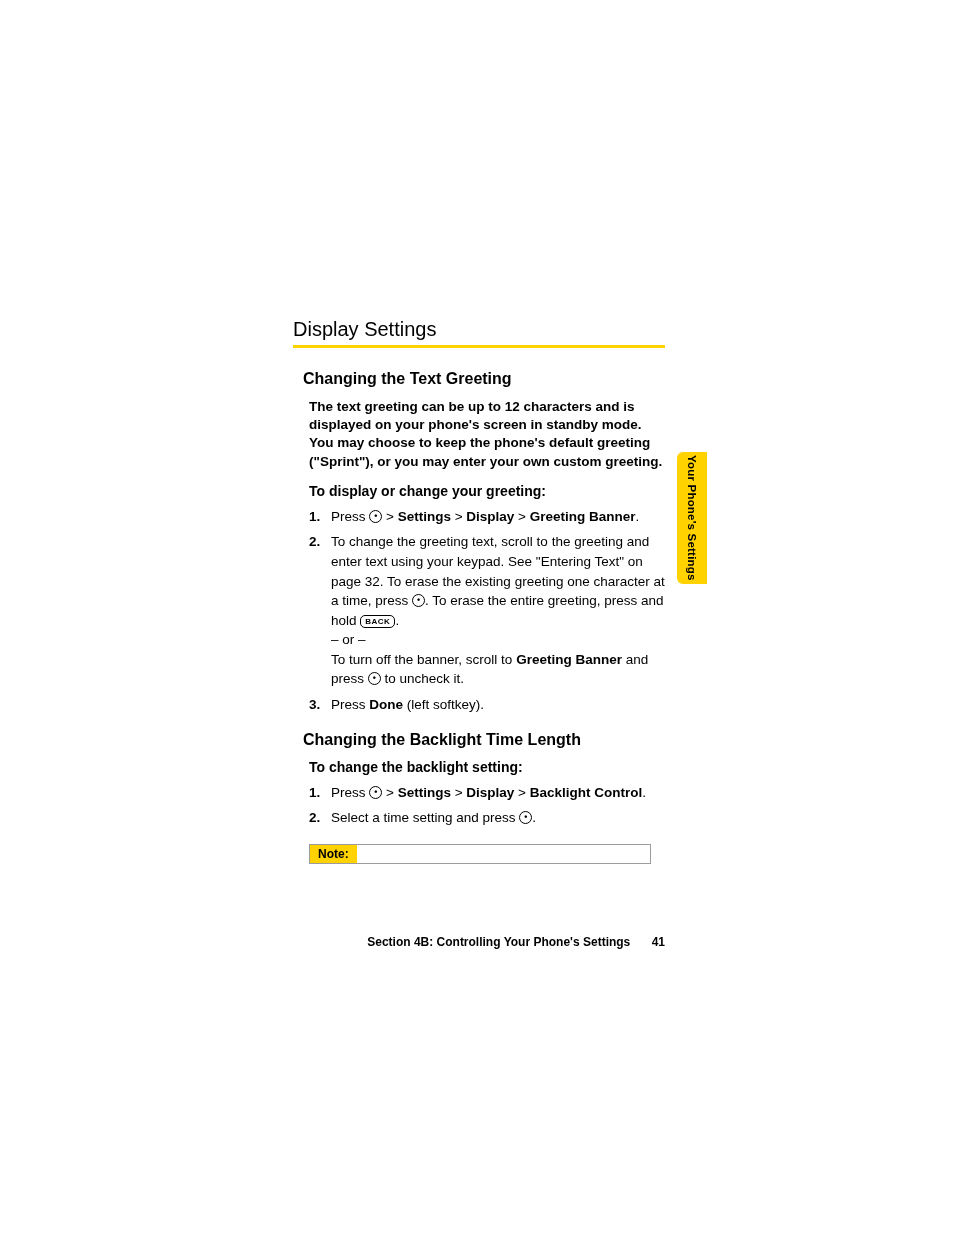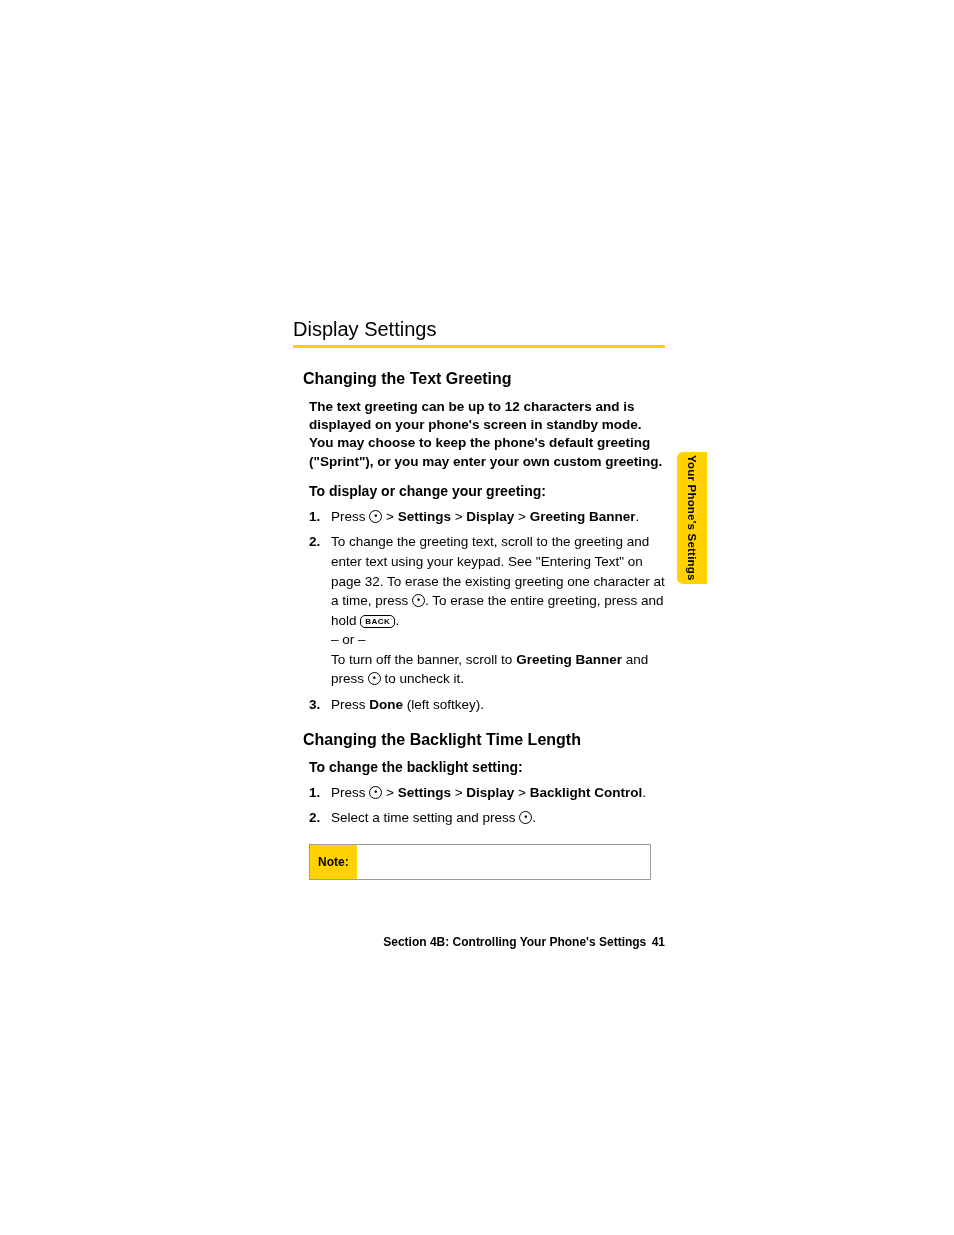--- a/index.html
+++ b/index.html
@@ -100,21 +100,21 @@
   .note-box {
     display: flex;
     border: 1px solid #9c9c9c;
     margin: 6px 0 0 16px;
     width: 340px;
     font-size: 12px;
   }
   .note-box .label {
     background: #ffd200;
     font-weight: 700;
-    padding: 10px 8px;
+    padding: 2px 8px;
     flex: 0 0 auto;
   }
   .note-box .note-text {
     padding: 6px 8px;
     line-height: 1.3;
     flex: 1;
   }
   .side-tab {
     position: absolute;
     left: 677px;
@@ -139,21 +139,21 @@
     left: 293px;
     top: 935px;
     width: 372px;
     text-align: right;
     font-size: 12px;
     font-weight: 700;
     color: #000;
   }
   .footer .pnum {
     display: inline-block;
-    margin-left: 2px;
+    margin-left: 18px;
   }
 </style>
 </head>
 <body>
 
 <div class="side-tab">
   <span>Your Phone's Settings</span>
 </div>
 
 <div class="page">

